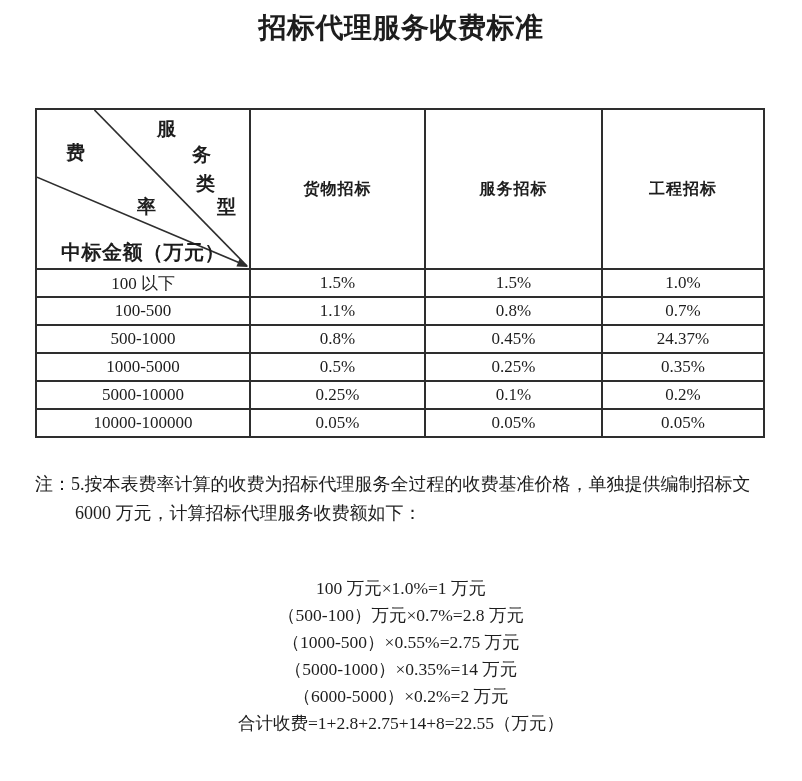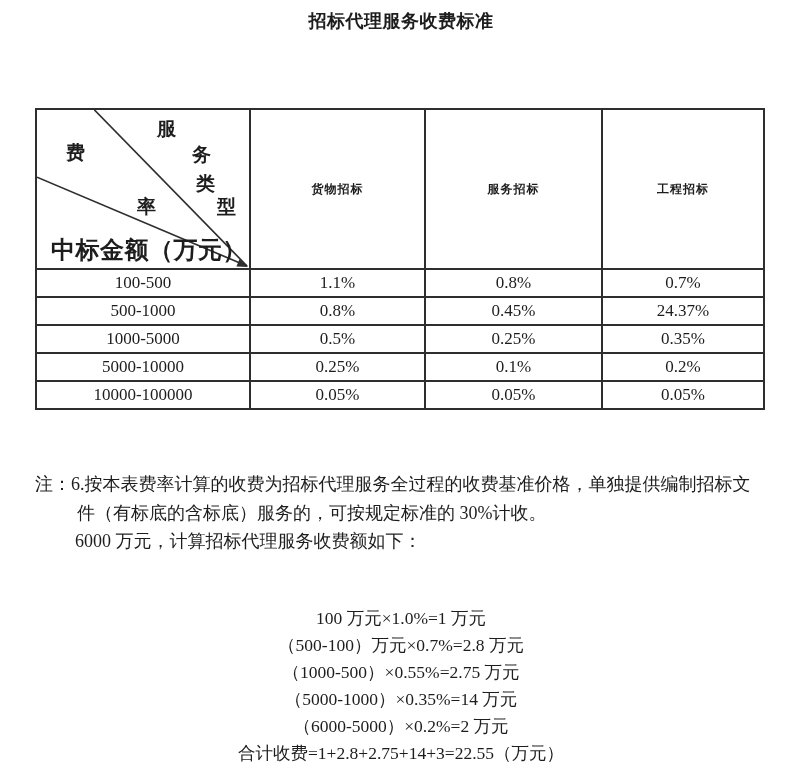--- a/index.html
+++ b/index.html
@@ -12,42 +12,42 @@
     font-family: "Liberation Serif", "DejaVu Serif", serif;
     color: #1d1d1d;
     overflow: hidden;
   }
 
   .doc-title {
     position: absolute;
     top: 9px; left: 0;
     width: 100%;
     text-align: center;
-    font-size: 18px;
+    font-size: 28px;
     font-weight: bold;
     letter-spacing: 0.5px;
   }
 
   
   table.fee-table {
     position: absolute;
     left: 35px; top: 108px;
     border-collapse: collapse;
     table-layout: fixed;
   }
   .fee-table td, .fee-table th {
     border: 2px solid #2e2e2e;
     text-align: center;
     vertical-align: middle;
     padding: 0;
     overflow: hidden;
   }
   .fee-table tr.header-row { height: 160px; }
   .fee-table tr.data-row   { height: 28px;  }
-  th.col-header { font-size: 12px; font-weight: bold; letter-spacing: 1px; border-radius: 26px; }
+  th.col-header { font-size: 16px; font-weight: bold; letter-spacing: 1px; border-radius: 26px; }
   td.data-cell  { font-size: 17px; font-weight: normal; }
 
   
   .corner-cell { position: relative; }
   .corner-cell svg {
     position: absolute; left: 0; top: 0;
     width: 100%; height: 100%;
     display: block;
   }
   .diag-char {
@@ -58,22 +58,22 @@
     white-space: nowrap;
   }
   .pos-fu   { left: 120px; top: 9px;  }   
   .pos-wu   { left: 155px; top: 35px; }   
   .pos-lei  { left: 159px; top: 64px; }   
   .pos-xing { left: 180px; top: 87px; }   
   .pos-fei  { left: 29px;  top: 33px; }   
   .pos-lv   { left: 100px; top: 87px; }   
   .axis-label {
     position: absolute;
-    left: 14px; bottom: 2px;
-    font-size: 24px;
+    left: 24px; bottom: 2px;
+    font-size: 20px;
     font-weight: bold;
     white-space: nowrap;
     letter-spacing: 0.5px;
   }
 
   
   .notes {
     position: absolute;
     left: 35px; top: 470px;
     width: 742px;
@@ -81,21 +81,21 @@
     line-height: 28.5px;
     white-space: nowrap;
   }
   .note-line.wrap-1 { padding-left: 42px; }  
   .note-line.item-2 { padding-left: 22px; }  
   .note-line.wrap-2 { padding-left: 40px; }  
 
   
   .calc {
     position: absolute;
-    left: 0; top: 605px;
+    left: 0; top: 575px;
     width: 100%;
     text-align: center;
     font-size: 17.5px;
     line-height: 27px;
   }
 </style>
 </head>
 <body>
 
 <div class="doc-title">招标代理服务收费标准</div>
@@ -121,20 +121,26 @@
       <span class="diag-char pos-xing">型</span>
       <span class="diag-char pos-fei">费</span>
       <span class="diag-char pos-lv">率</span>
       <span class="axis-label">中标金额（万元）</span>
     </td>
     <th class="col-header">货物招标</th>
     <th class="col-header">服务招标</th>
     <th class="col-header">工程招标</th>
   </tr>
   <tr class="data-row">
+    <td class="data-cell">100 以下</td>
+    <td class="data-cell">1.5%</td>
+    <td class="data-cell">1.5%</td>
+    <td class="data-cell">1.0%</td>
+  </tr>
+  <tr class="data-row">
     <td class="data-cell">100-500</td>
     <td class="data-cell">1.1%</td>
     <td class="data-cell">0.8%</td>
     <td class="data-cell">0.7%</td>
   </tr>
   <tr class="data-row">
     <td class="data-cell">500-1000</td>
     <td class="data-cell">0.8%</td>
     <td class="data-cell">0.45%</td>
     <td class="data-cell">24.37%</td>
@@ -154,25 +160,24 @@
   <tr class="data-row">
     <td class="data-cell">10000-100000</td>
     <td class="data-cell">0.05%</td>
     <td class="data-cell">0.05%</td>
     <td class="data-cell">0.05%</td>
   </tr>
 </tbody>
   </table>
 
 <div class="notes">
-  <div class="note-line item-1">注：6.按本表费率计算的收费为招标代理服务全过程的收费基准价格，单独提供编制招标文</div>
-  <div class="note-line wrap-1">件（有标底的含标底）服务的，可按规定标准的 30%计收。</div>
+  <div class="note-line item-1">注：5.按本表费率计算的收费为招标代理服务全过程的收费基准价格，单独提供编制招标文</div>
   <div class="note-line wrap-2">6000 万元，计算招标代理服务收费额如下：</div>
 </div>
 
 <div class="calc">
   <div class="calc-line">100 万元×1.0%=1 万元</div>
   <div class="calc-line">（500-100）万元×0.7%=2.8 万元</div>
   <div class="calc-line">（1000-500）×0.55%=2.75 万元</div>
   <div class="calc-line">（5000-1000）×0.35%=14 万元</div>
   <div class="calc-line">（6000-5000）×0.2%=2 万元</div>
-  <div class="calc-line">合计收费=1+2.8+2.75+14+3=22.55（万元）</div>
+  <div class="calc-line">合计收费=1+2.8+2.75+14+8=22.55（万元）</div>
 </div>
 
 </body></html>

